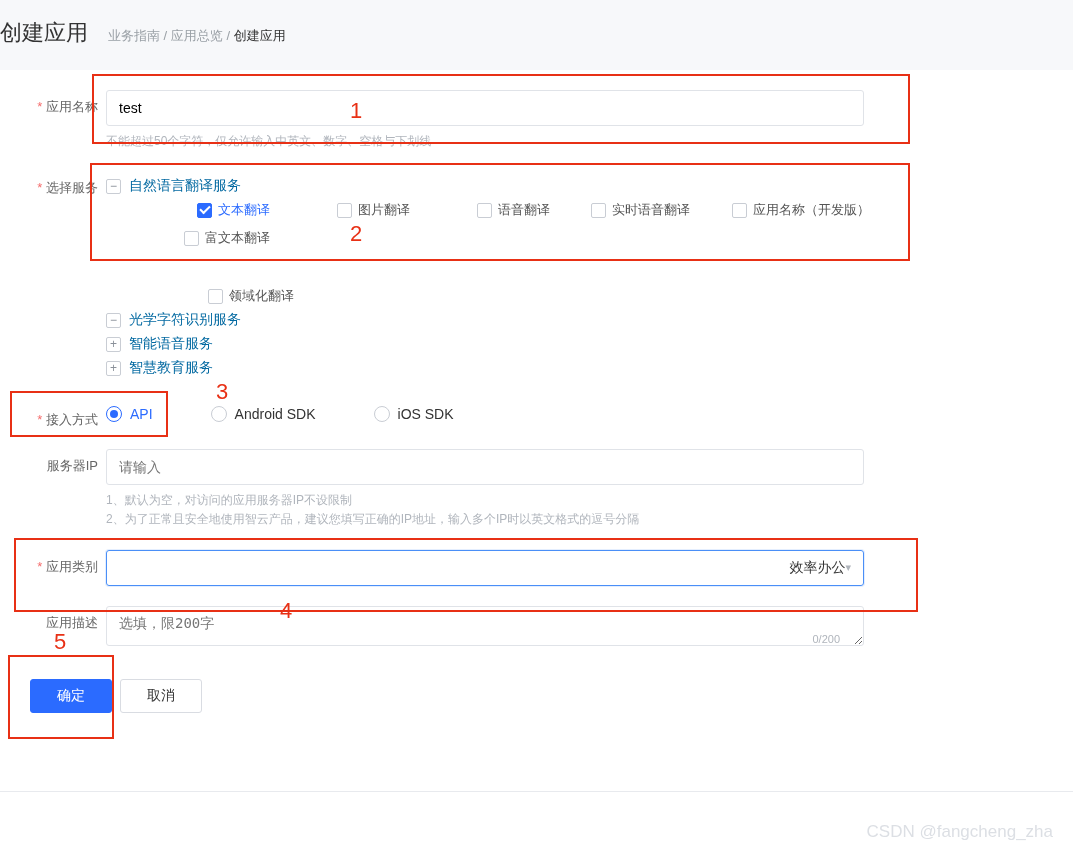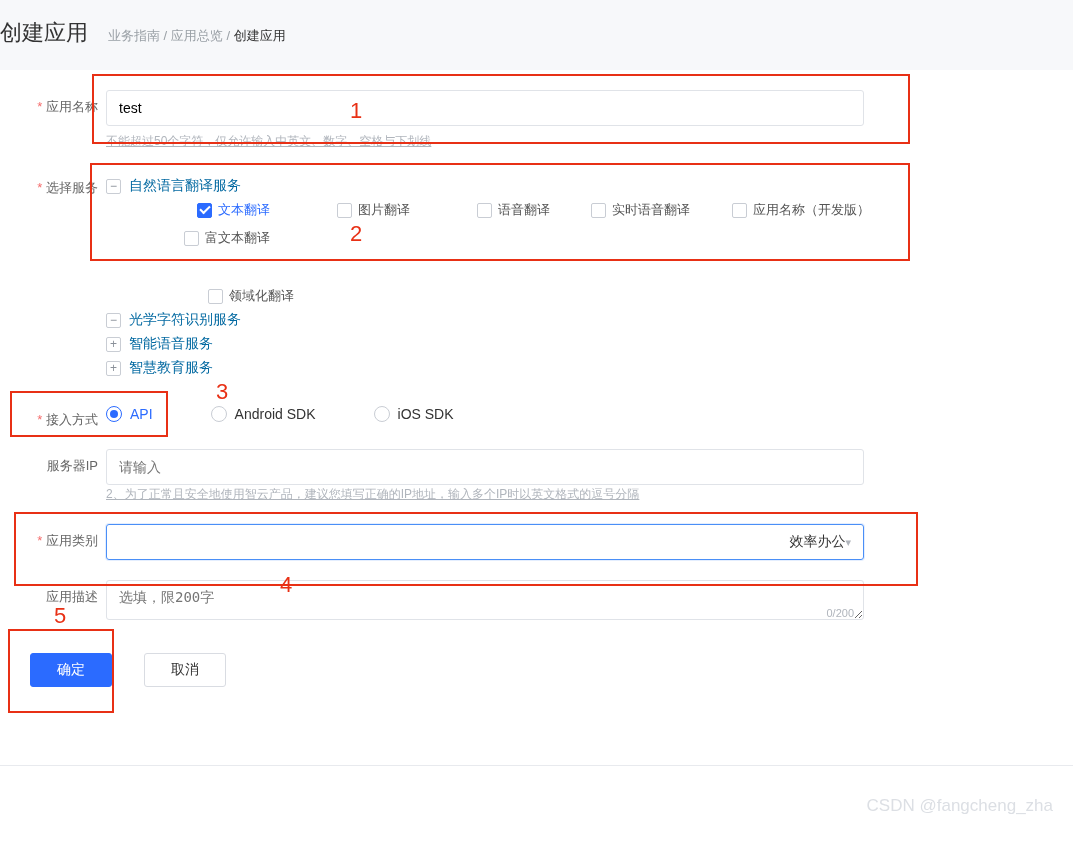--- a/index.html
+++ b/index.html
@@ -58,21 +58,21 @@
     width: 758px;
     max-width: 100%;
     height: 36px;
     border: 1px solid #e0e3e8;
     border-radius: 3px;
     padding: 0 12px;
     font-size: 14px;
     outline: none;
     background: #fff;
   }
-  .hint { color: #b0b5bc; font-size: 12px; margin-top: 6px; line-height: 1.6; text-decoration: underline; }
+  .hint { color: #b0b5bc; font-size: 12px; margin-top: 6px; line-height: 1.6; }
   .tree-row { display: flex; align-items: center; margin: 6px 0; }
   .tree-toggle {
     width: 15px; height: 15px;
     border: 1px solid #c9cdd4;
     border-radius: 2px;
     display: inline-flex; align-items: center; justify-content: center;
     color: #8a9099; font-size: 12px; margin-right: 8px; cursor: pointer;
     user-select: none;
     line-height: 1;
   }
@@ -120,29 +120,29 @@
     border: 1px solid #4a8ff7;
     border-radius: 3px;
     padding: 0 12px;
     display:flex; align-items:center; justify-content:flex-end;
     cursor:pointer;
     box-shadow: 0 0 0 1px rgba(74,143,247,0.15);
   }
   .select .arrow { color:#b0b5bc; font-size:11px; }
   .textarea-wrap { position:relative; width:758px; }
   textarea.text-input { height: 40px; resize: vertical; padding-top:8px; width:100%; }
-  .counter { position:absolute; right:10px; bottom:4px; color:#b0b5bc; font-size:11px; background:#fff; }
+  .counter { position:absolute; right:24px; bottom:4px; color:#b0b5bc; font-size:11px; background:#fff; }
   .btns { padding-left: 20px; margin-top:30px; }
   .btn {
     height: 34px; padding: 0 26px;
     border-radius:3px; font-size:14px; cursor:pointer;
     display:inline-flex; align-items:center; justify-content:center;
   }
   .btn-primary { background:#2b6bff; color:#fff; border:1px solid #2b6bff; }
-  .btn-default { background:#fff; color:#333; border:1px solid #d9dce2; margin-left:28px; }
+  .btn-default { background:#fff; color:#333; border:1px solid #d9dce2; margin-left:4px; }
   .footer-sep { height:1px; background:#e8eaee; margin-top:48px; }
   .watermark {
     position:absolute; right:20px; bottom:10px;
     color:#dcdfe4; font-size:17px;
     font-style: normal;
     user-select:none;
   }
 </style>
 </head>
 <body>
@@ -245,20 +245,21 @@
             <span class="radio-label">iOS SDK</span>
           </span>
       </div>
     </div>
   </div>
 
   <div class="form-row">
     <div class="form-label">服务器IP</div>
     <div class="form-content">
       <input class="text-input" placeholder="请输入" style="">
+      <div class="hint">1、默认为空，对访问的应用服务器IP不设限制</div>
       <div class="hint" style="margin-top:0;">2、为了正常且安全地使用智云产品，建议您填写正确的IP地址，输入多个IP时以英文格式的逗号分隔</div>
     </div>
   </div>
 
   <div class="form-row">
     <div class="red-box" style="left:4px; top:-12px; width:904px; height:74px;"></div>
     <span class="red-num" style="left:270px; top:48px;">4</span>
     <div class="form-label required">应用类别</div>
     <div class="form-content">
       <div class="select">

